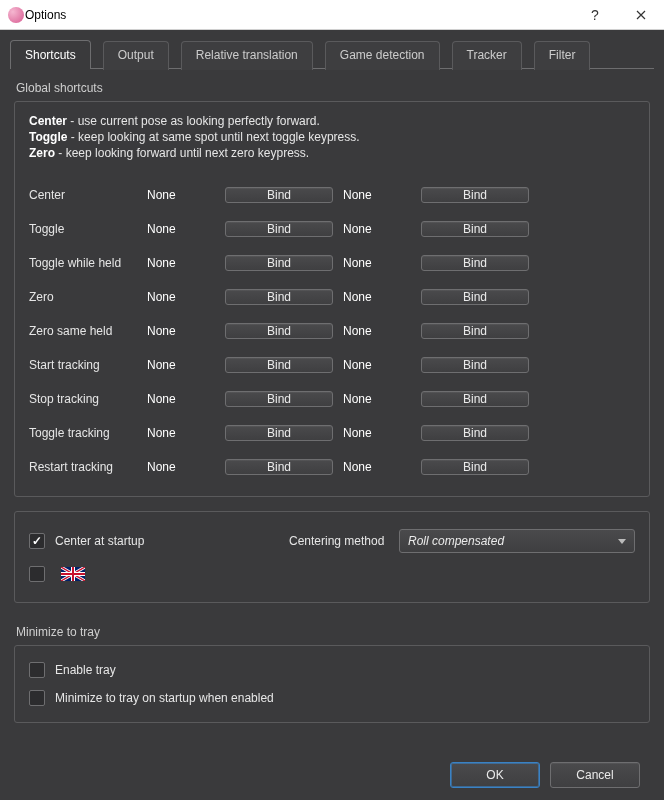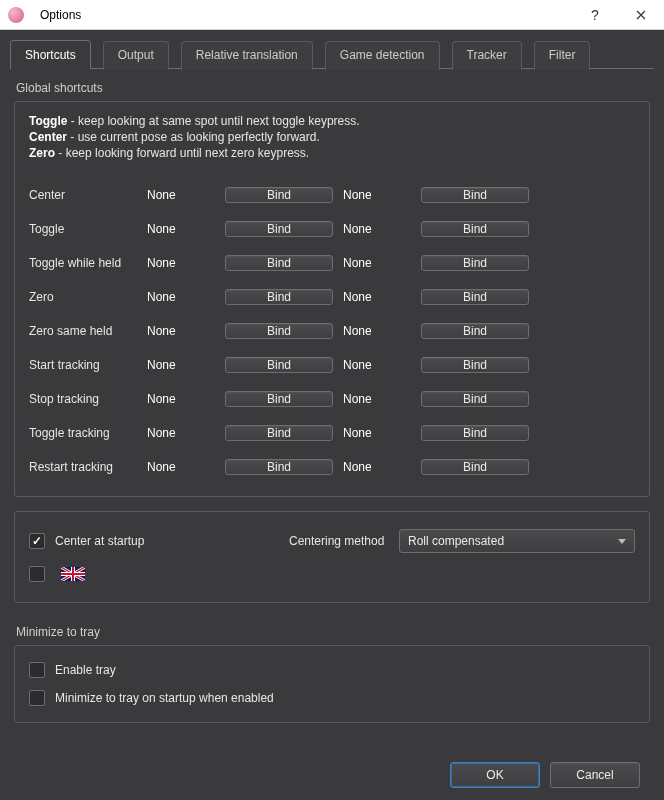--- a/index.html
+++ b/index.html
@@ -18,21 +18,21 @@
   }
   .titlebar {
     height: 30px;
     background: #fff;
     color: #000;
     display: flex; align-items: center;
     padding-left: 8px;
     border-bottom: 1px solid #d0d0d0;
     user-select: none;
   }
-  .titlebar .title { flex: 1; display: flex; align-items: center; gap: 16px; }
+  .titlebar .title { flex: 1; display: flex; align-items: center; gap: 1px; }
   .titlebar .title .icon {
     width: 16px; height: 16px;
     display: inline-block;
     background: radial-gradient(circle at 30% 30%, #f5b6d0, #d85c92);
     border-radius: 50%;
   }
   .titlebar .ctrl {
     width: 46px; height: 30px;
     display: flex; align-items: center; justify-content: center;
     color: #444;
@@ -145,20 +145,21 @@
   .two-col .rightlbl { width: 110px; color: #e6e6e6; }
   .select {
     flex: 1;
     height: 24px;
     background: linear-gradient(#4a4a4c, #3f3f41);
     border: 1px solid #6e6e70;
     border-radius: 3px;
     color: #eaeaea;
     display: flex; align-items: center; justify-content: space-between;
     padding: 0 8px;
+    font-style: italic;
   }
   .select .caret {
     border-left: 4px solid transparent;
     border-right: 4px solid transparent;
     border-top: 5px solid #bbb;
   }
 
   .flag {
     width: 24px; height: 14px;
     display: inline-block;
@@ -209,22 +210,22 @@
       <div class="tab">Tracker</div>
       <div class="tab">Filter</div>
     </div>
     <div class="tab-border"></div>
 
     <div class="page">
       <div class="group-title">Global shortcuts</div>
       <div class="group-box">
 
         <div class="help">
+          <p><b>Center</b><span> - use current pose as looking perfectly forward.</span></p>
           <p><b>Toggle</b><span> - keep looking at same spot until next toggle keypress.</span></p>
-          <p><b>Center</b><span> - use current pose as looking perfectly forward.</span></p>
           <p><b>Zero</b><span> - keep looking forward until next zero keypress.</span></p>
         </div>
 
         <div class="rows" id="rows">
             <div class="row">
               <span class="label">Center</span>
               <span class="val">None</span>
               <div class="btn">Bind</div>
               <span class="val">None</span>
               <div class="btn">Bind</div>

